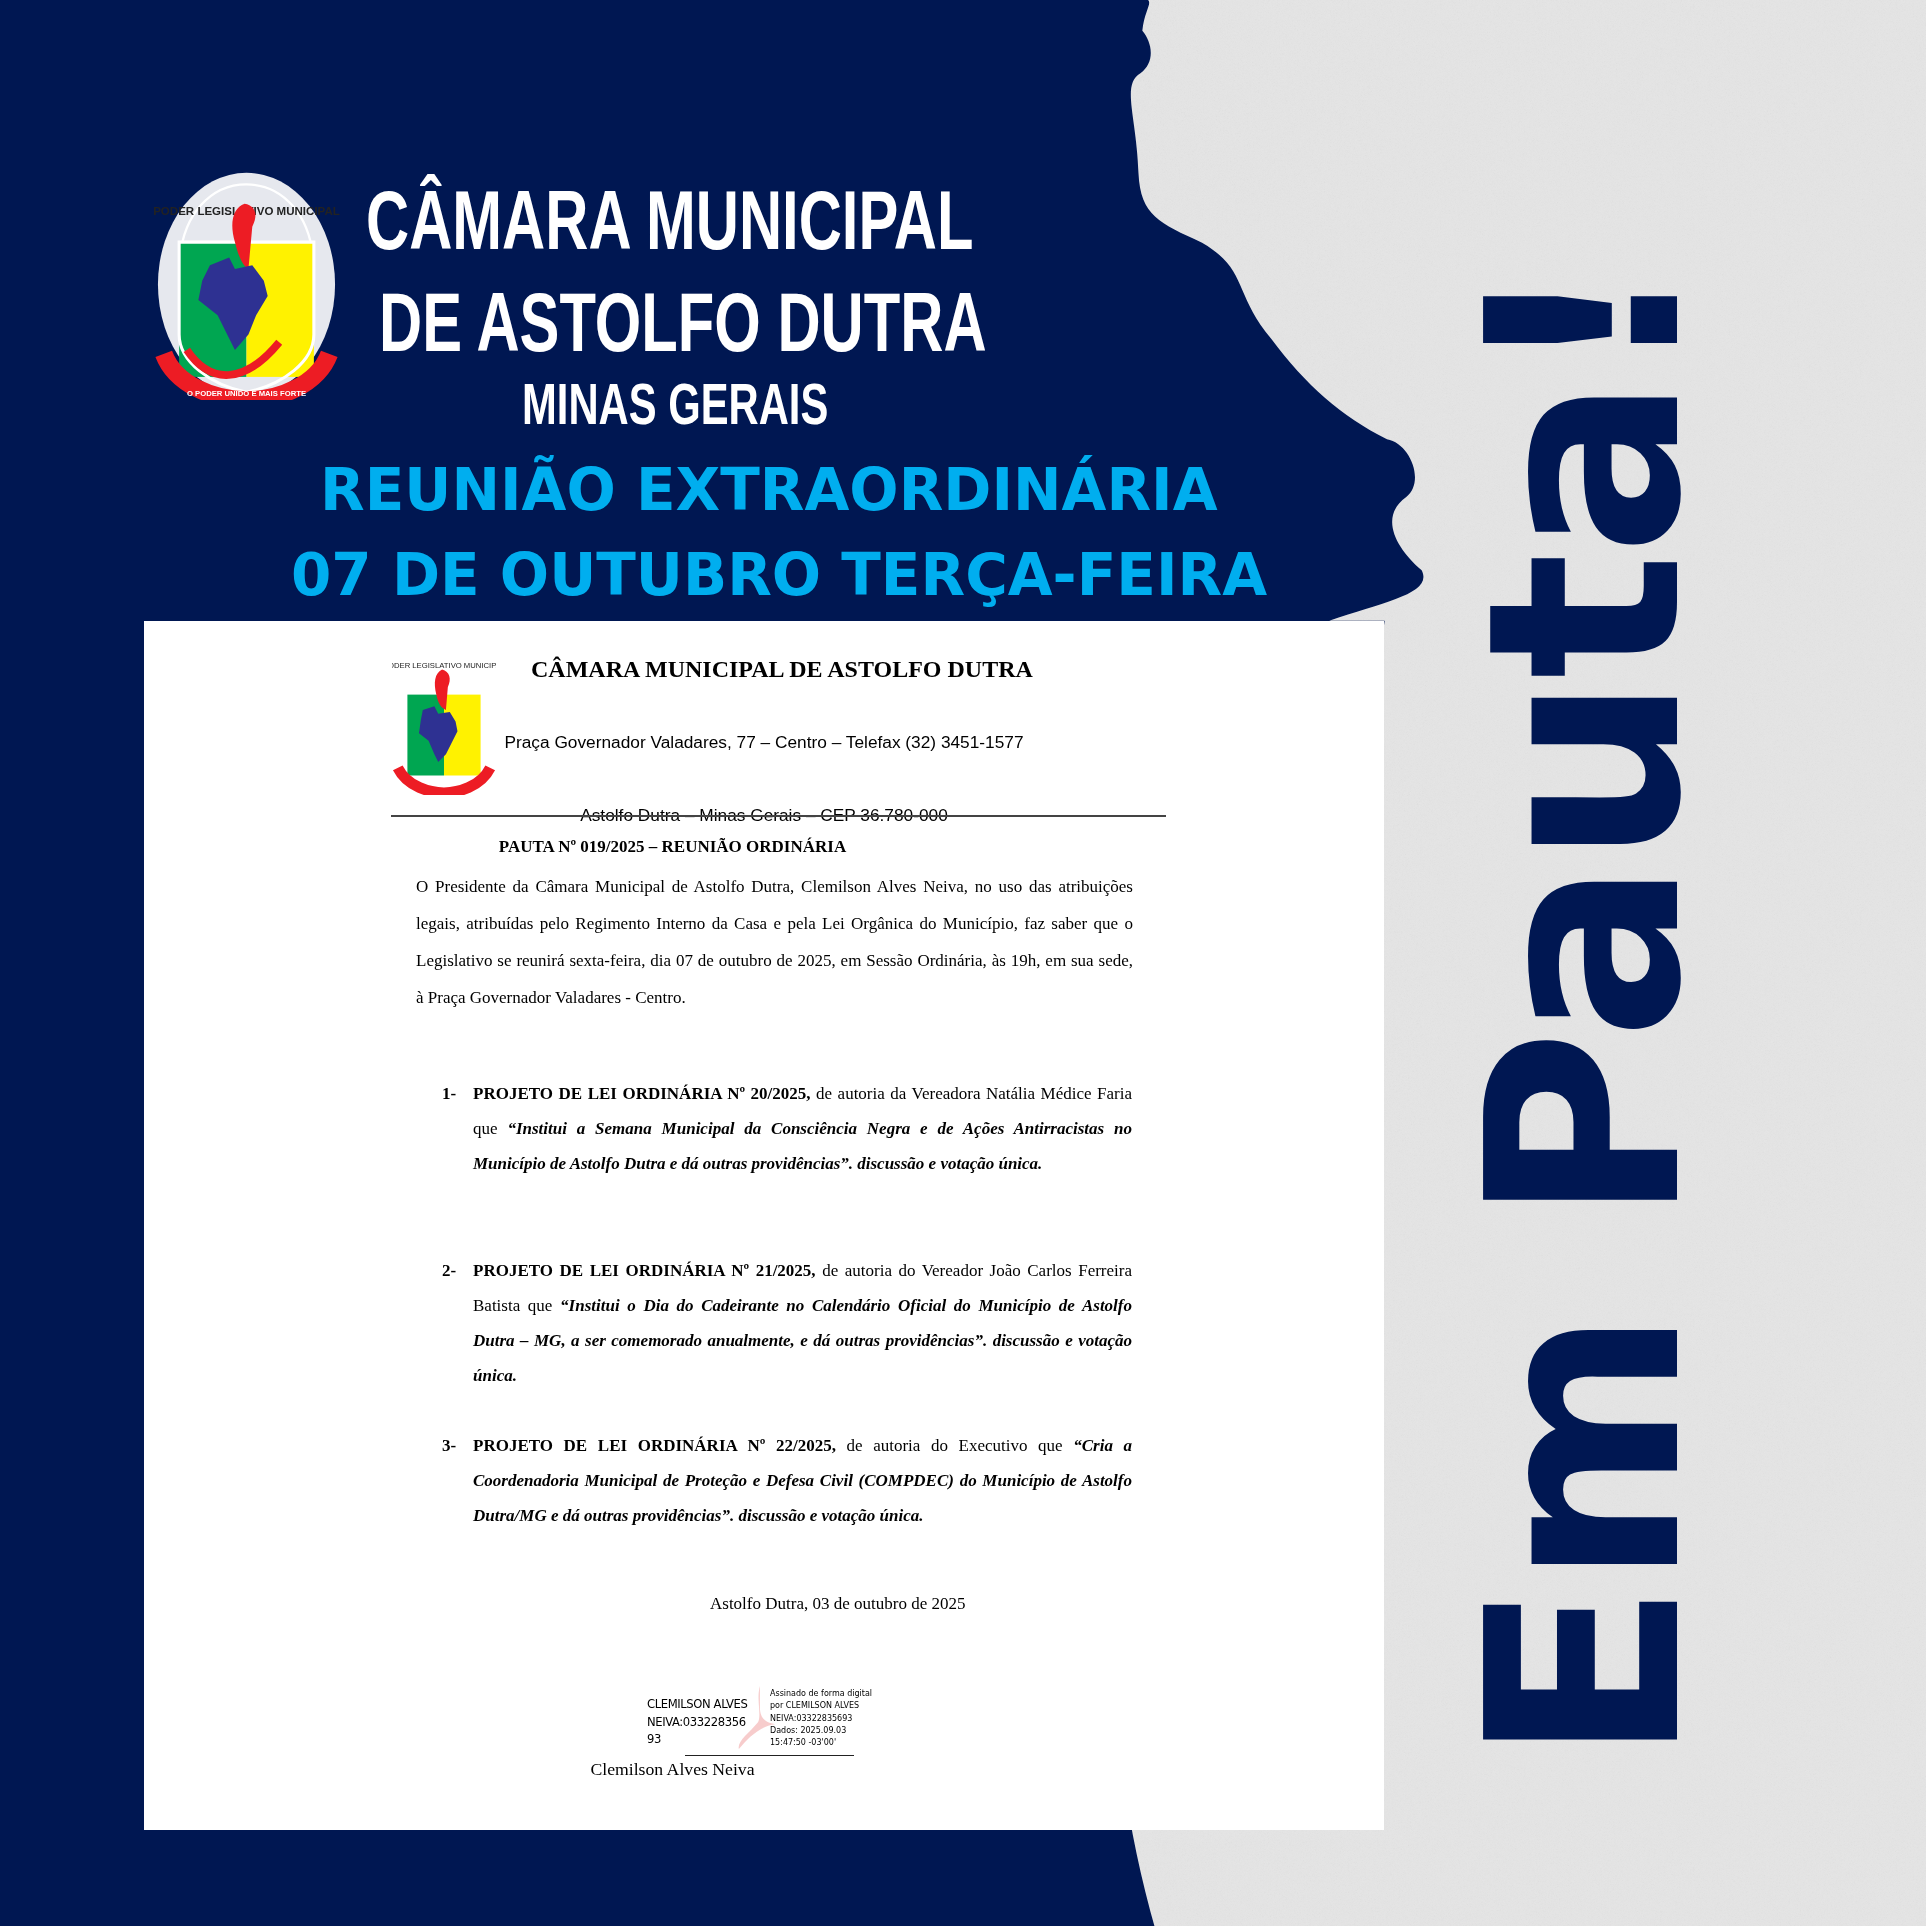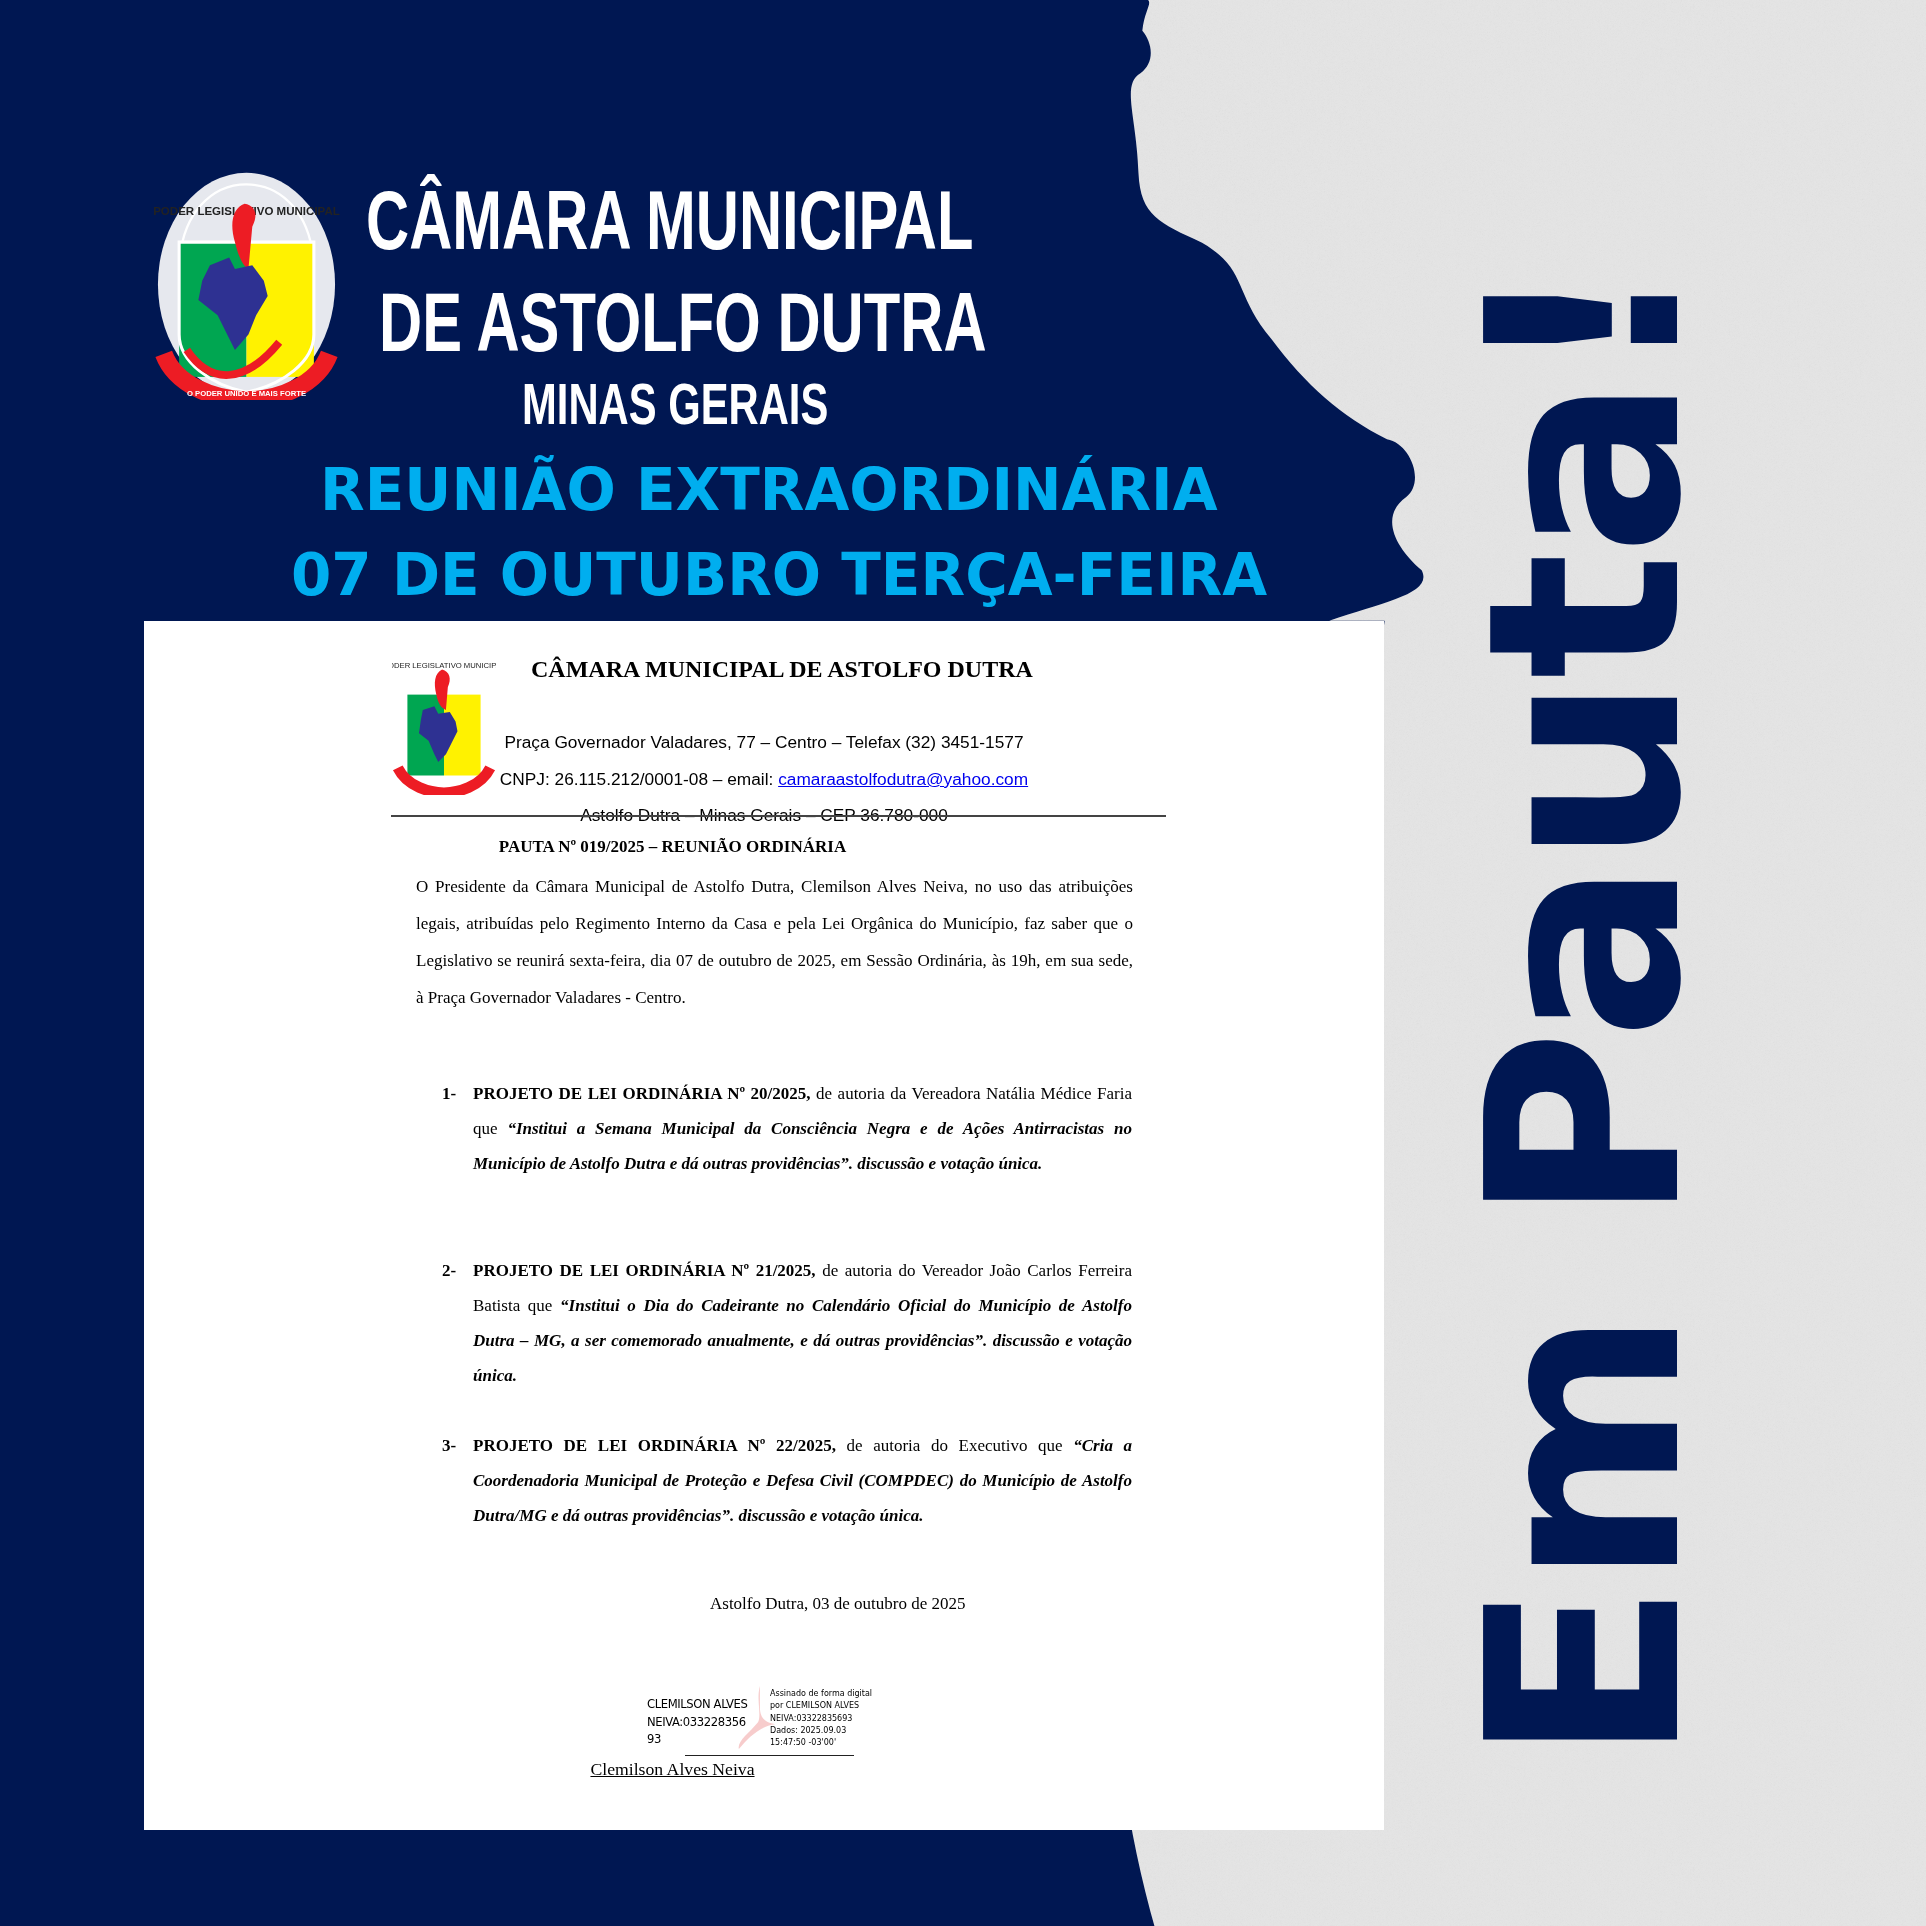--- a/index.html
+++ b/index.html
@@ -18,21 +18,21 @@
   .body-para { position:absolute; left:272px; top:247px; width:717px; font-family:"Liberation Serif", serif; font-size:17px; line-height:37px; color:#000; text-align:justify; }
   .item { position:absolute; left:300px; width:688px; font-family:"Liberation Serif", serif; font-size:17px; line-height:35px; color:#000; text-align:justify; padding-left:29px; box-sizing:border-box; }
   .item .num { position:absolute; left:-1.9px; top:0; font-weight:bold; }
   .item b { font-weight:bold; }
   .item i.bi { font-weight:bold; font-style:italic; }
   .date-line { position:absolute; left:566px; top:973px; width:410px; font-family:"Liberation Serif", serif; font-size:17px; color:#000; }
   .sig-left { position:absolute; left:503px; top:1075px; font-family:"DejaVu Sans", sans-serif; font-size:11.6px; line-height:17.7px; color:#000; white-space:nowrap; letter-spacing:-0.4px; }
   .sig-right { position:absolute; left:626px; top:1067px; font-family:"DejaVu Sans", sans-serif; font-size:8px; line-height:12.3px; color:#000; white-space:nowrap; }
   .sig-mark { position:absolute; left:589px; top:1063px; width:50px; height:67px; }
   .sig-rule { position:absolute; left:541px; top:1134px; width:169px; height:0.8px; background:#222; }
-  .sig-name { position:absolute; left:0; top:1138px; width:1057px; text-align:center; font-family:"Liberation Serif", serif; font-size:17.7px; color:#000; padding-left:0;text-decoration:underline; }
+  .sig-name { position:absolute; left:0; top:1138px; width:1057px; text-align:center; font-family:"Liberation Serif", serif; font-size:17.7px; color:#000; padding-left:0; }
   .sig-role { position:absolute; left:0; top:1161px; width:1057px; text-align:center; font-family:"Liberation Serif", serif; font-size:17.7px; color:#000; }
   .em-pauta { position:absolute; left:1452px; top:1764px; transform-origin:left top; transform:rotate(-90deg) scaleY(1.0); font-family:"DejaVu Sans", sans-serif; font-weight:bold; font-size:266px; line-height:266px; color:#001752; white-space:nowrap; letter-spacing:-3.9px; }
 </style>
 </head>
 <body>
 
 <svg class="gray-bg" viewBox="0 0 5012 5012" width="1931" height="1931">
   <defs>
     <filter id="noise" x="0" y="0" width="100%" height="100%">
       <feTurbulence type="fractalNoise" baseFrequency="0.9" numOctaves="2" seed="4" result="n"></feTurbulence>
@@ -77,23 +77,20 @@
     <text x="135" y="40" font-family="Liberation Sans, sans-serif" font-size="20" text-anchor="middle" fill="#222">PODER LEGISLATIVO MUNICIPAL</text>
     <rect x="40" y="110" width="95" height="210" fill="#00a651"></rect>
     <rect x="135" y="110" width="95" height="210" fill="#fff200"></rect>
     <path d="M130,45 C110,55 108,80 115,110 C120,135 128,145 140,150 L145,90 C155,70 150,50 130,45 Z" fill="#ed1c24"></path>
     <path d="M80,150 L110,140 L120,160 L150,155 L165,180 L170,205 L155,235 L140,265 L120,285 L110,265 L95,230 L70,210 L75,175 Z" fill="#2e3192"></path>
     <path d="M15,300 C40,350 100,365 135,365 C170,365 230,350 255,300" fill="none" stroke="#ed1c24" stroke-width="28"></path>
   </svg>
 
   <div class="doc-head-title">CÂMARA MUNICIPAL DE ASTOLFO DUTRA</div>
   <div class="doc-head-line" style="top:84px;">Praça Governador Valadares, 77  –  Centro  –  Telefax  (32) 3451-1577</div>
-  <div class="doc-head-line" style="top:121px;">
-    <span>CNPJ: 26.115.212/0001-08  –  email: </span><a>camaraastolfodutra@yahoo.com</a>
-  </div>
   <div class="doc-head-line" style="top:157px;">Astolfo Dutra  –  Minas Gerais  –  CEP 36.780-000</div>
   <div class="hr"></div>
 
   <div class="pauta-title">PAUTA Nº 019/2025 – REUNIÃO ORDINÁRIA</div>
   <div class="body-para">O Presidente da Câmara Municipal de Astolfo Dutra, Clemilson Alves Neiva, no uso das atribuições legais, atribuídas pelo Regimento Interno da Casa e pela Lei Orgânica do Município, faz saber que o Legislativo se reunirá sexta-feira, dia 07 de outubro de 2025, em Sessão Ordinária, às 19h, em sua sede, à Praça Governador Valadares - Centro.</div>
 
   <div class="item" style="top:455px;">
     <span class="num">1-</span>
     <b>PROJETO DE LEI ORDINÁRIA Nº 20/2025,</b><span> de autoria da Vereadora Natália Médice Faria que </span><i class="bi">“Institui a Semana Municipal da Consciência Negra e de Ações Antirracistas no Município de Astolfo Dutra e dá outras providências”. discussão e votação única.</i>
   </div>

